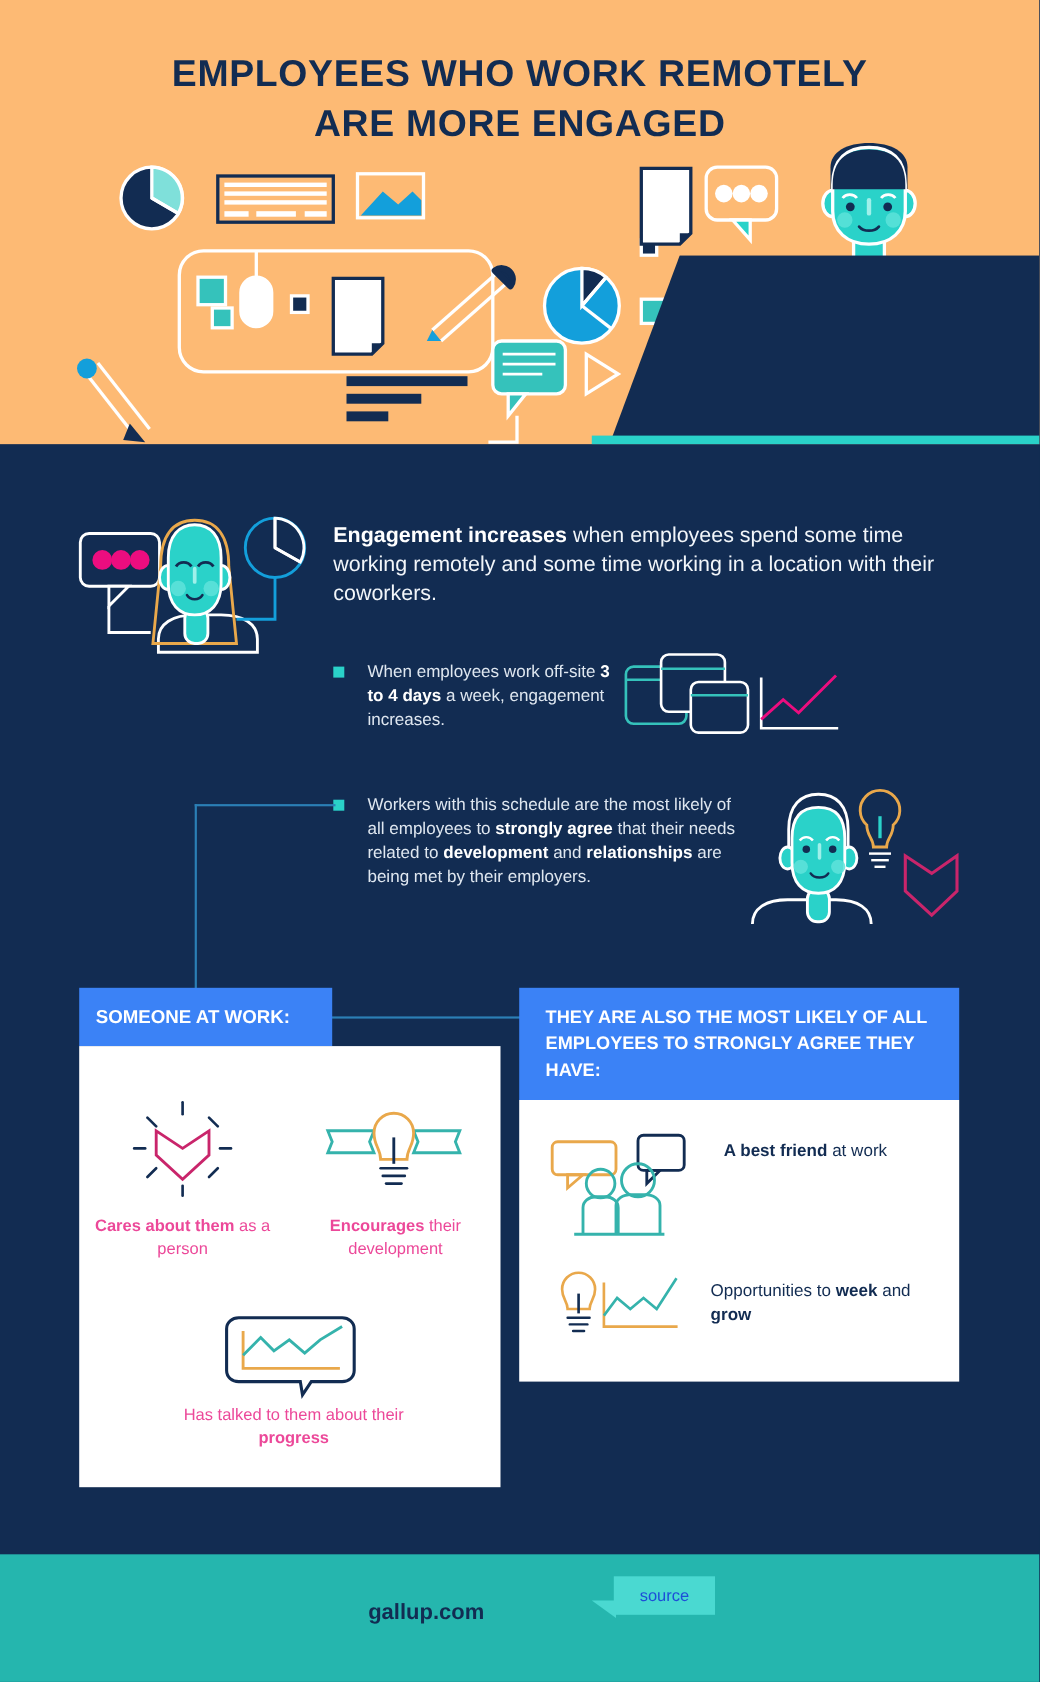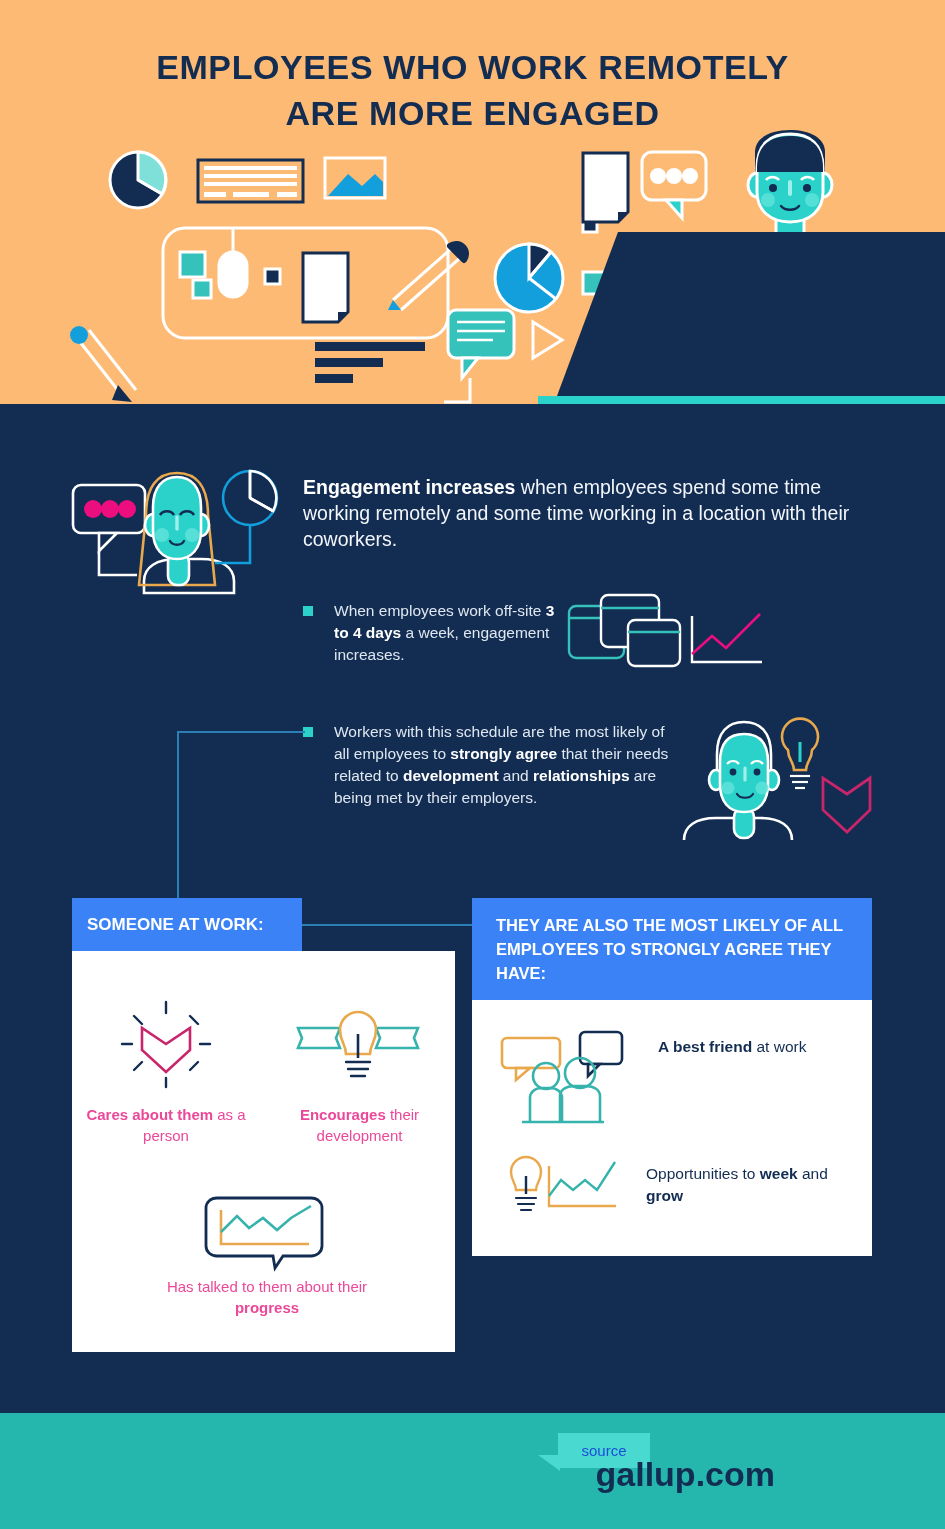--- a/index.html
+++ b/index.html
@@ -84,22 +84,22 @@
     position:absolute; color:#122c52; font-size:15.5px; line-height:22px;
   }
   .right-item-text b { font-weight:bold; }
 
   
   .footer {
     position:absolute; left:0; top:1413px; width:945px; height:116px;
     background:#25b6ae;
   }
   .gallup {
-    position:absolute; left:0; top:1455px; width:775px; text-align:right;
-    color:#122c52; font-size:34px; font-weight:bold;
+    position:absolute; left:0; top:1455px; width:775px; text-align:center;
+    color:#122c52; font-size:20px; font-weight:bold;
   }
   .src-bubble {
     position:absolute; left:558px; top:1433px; width:92px; height:35px;
     background:#4ad9d1; color:#1d4ed8; font-size:15px;
     display:flex; align-items:center; justify-content:center;
   }
   .src-tail {
     position:absolute; left:538px; top:1455px; width:0; height:0;
     border-top:0 solid transparent;
     border-right:22px solid #4ad9d1;

